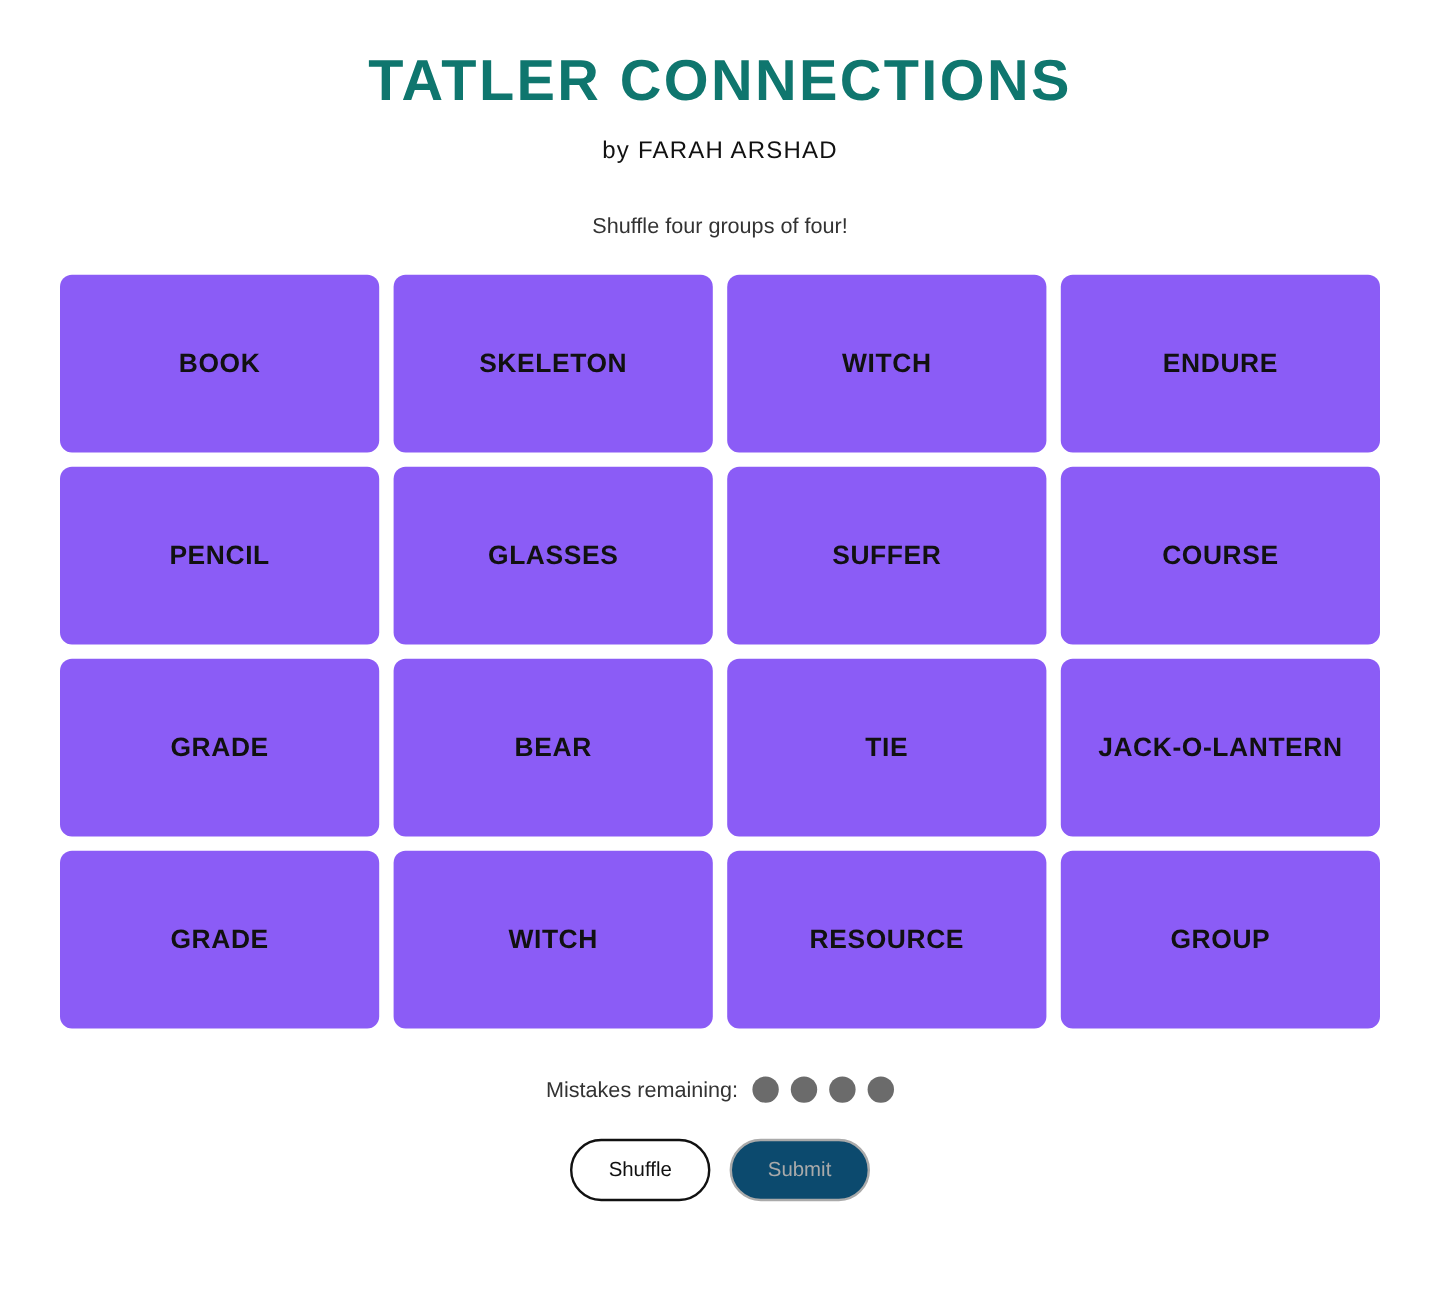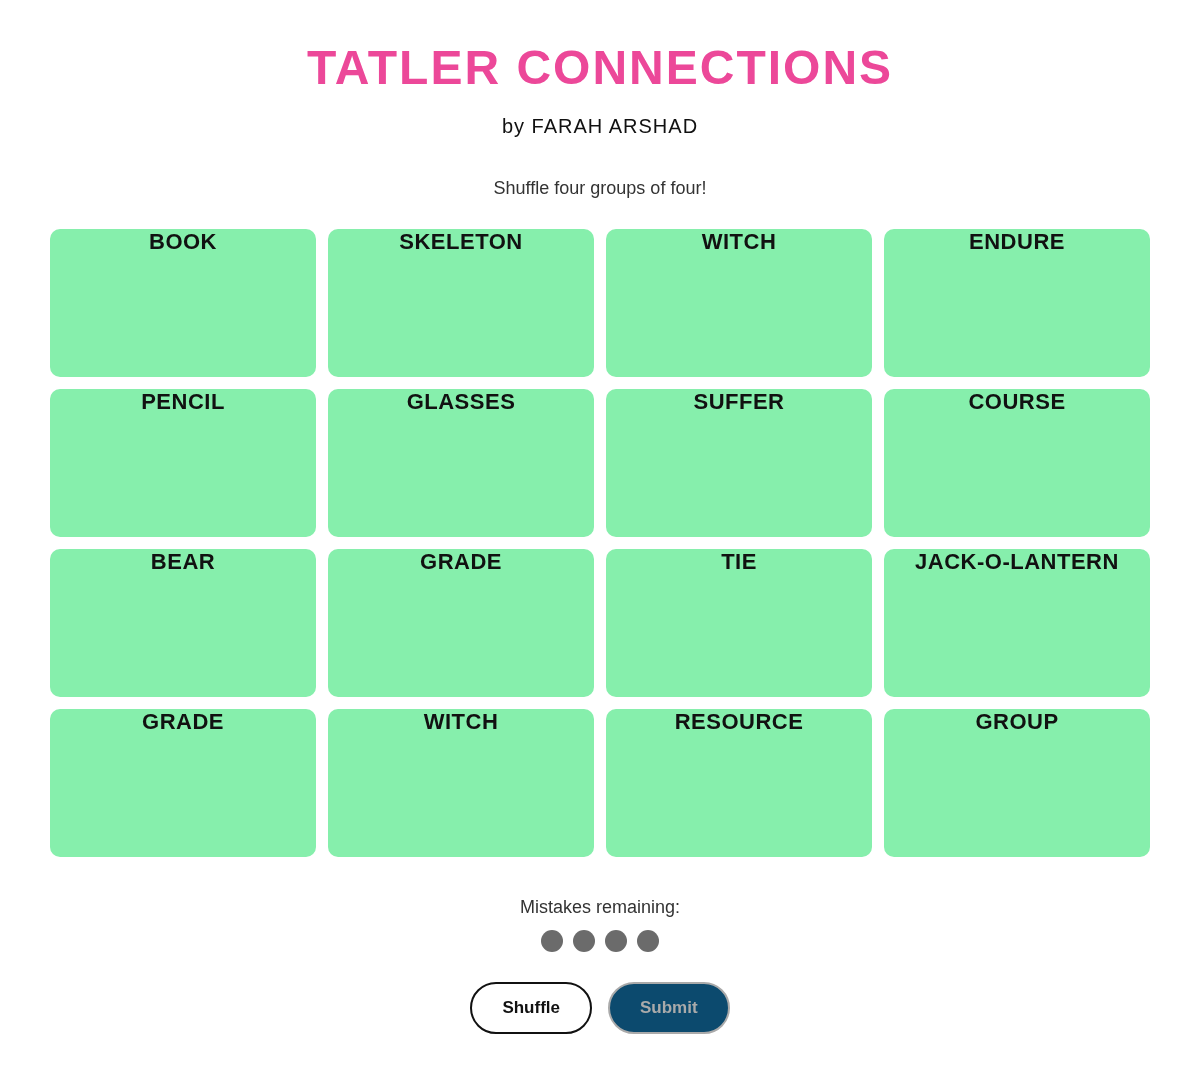--- a/index.html
+++ b/index.html
@@ -23,21 +23,21 @@
       max-width: 100%;
       display: flex;
       flex-direction: column;
       align-items: center;
     }
 
     .title {
       font-size: 48px;
       font-weight: 700;
       letter-spacing: 2px;
-      color: #ec4899;
+      color: #0f766e;
       text-align: center;
       margin-bottom: 8px;
       font-family: 'Arial', sans-serif;
     }
 
     .subtitle {
       font-size: 20px;
       font-weight: 400;
       color: #111;
       text-align: center;
@@ -57,23 +57,24 @@
 
     .grid {
       display: grid;
       grid-template-columns: repeat(4, 1fr);
       gap: 12px;
       width: 100%;
       margin-bottom: 40px;
     }
 
     .tile {
-      background-color: #86efac;
+      background-color: #8b5cf6;
       border-radius: 10px;
       display: flex;
+      align-items: center;
       justify-content: center;
       height: 148px;
       cursor: pointer;
       user-select: none;
       transition: background-color 0.15s;
     }
 
     .tile-label {
       font-size: 22px;
       font-weight: 800;
@@ -82,21 +83,20 @@
       letter-spacing: 0.5px;
       font-family: 'Arial', sans-serif;
       padding: 0 10px;
     }
 
     .mistakes-row {
       display: flex;
       align-items: center;
       gap: 12px;
       margin-bottom: 30px;
-      flex-direction: column;
     }
 
     .mistakes-label {
       font-size: 18px;
       color: #333;
       font-family: 'Arial', sans-serif;
     }
 
     .mistakes-dots {
       display: flex;
@@ -113,21 +113,21 @@
     .buttons-row {
       display: flex;
       gap: 16px;
       align-items: center;
     }
 
     .btn {
       border-radius: 50px;
       padding: 14px 30px;
       font-size: 17px;
-      font-weight: 700;
+      font-weight: 400;
       font-family: 'Arial', sans-serif;
       cursor: pointer;
       border: 2px solid #111;
       background-color: #ffffff;
       color: #111;
       transition: background-color 0.15s;
     }
 
     .btn-disabled {
       border: 2px solid #aaa;
@@ -164,24 +164,24 @@
       <div class="tile">
         <span class="tile-label">GLASSES</span>
       </div>
       <div class="tile">
         <span class="tile-label">SUFFER</span>
       </div>
       <div class="tile">
         <span class="tile-label">COURSE</span>
       </div>
       <div class="tile">
+        <span class="tile-label">GRADE</span>
+      </div>
+      <div class="tile">
         <span class="tile-label">BEAR</span>
-      </div>
-      <div class="tile">
-        <span class="tile-label">GRADE</span>
       </div>
       <div class="tile">
         <span class="tile-label">TIE</span>
       </div>
       <div class="tile">
         <span class="tile-label">JACK-O-LANTERN</span>
       </div>
       <div class="tile">
         <span class="tile-label">GRADE</span>
       </div>

